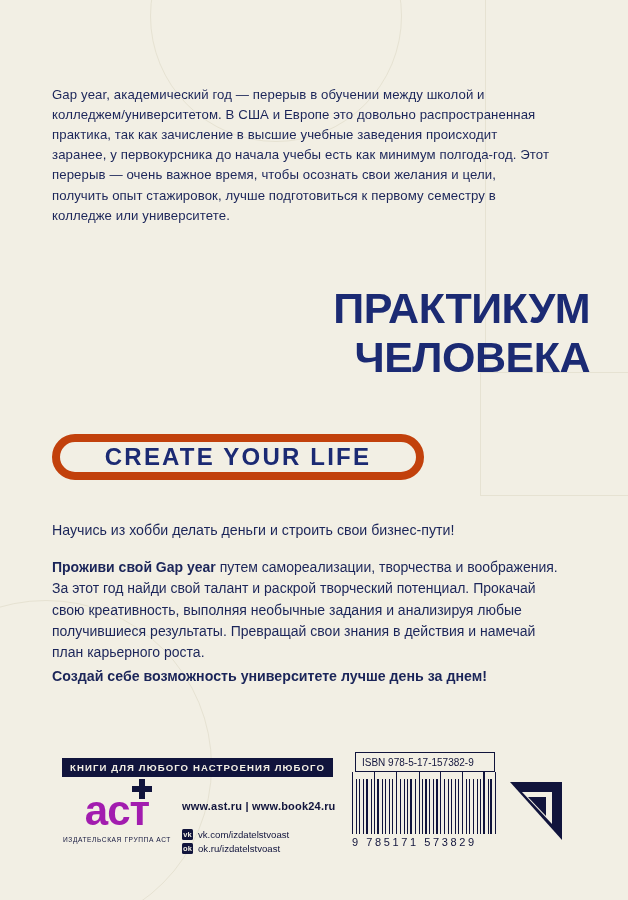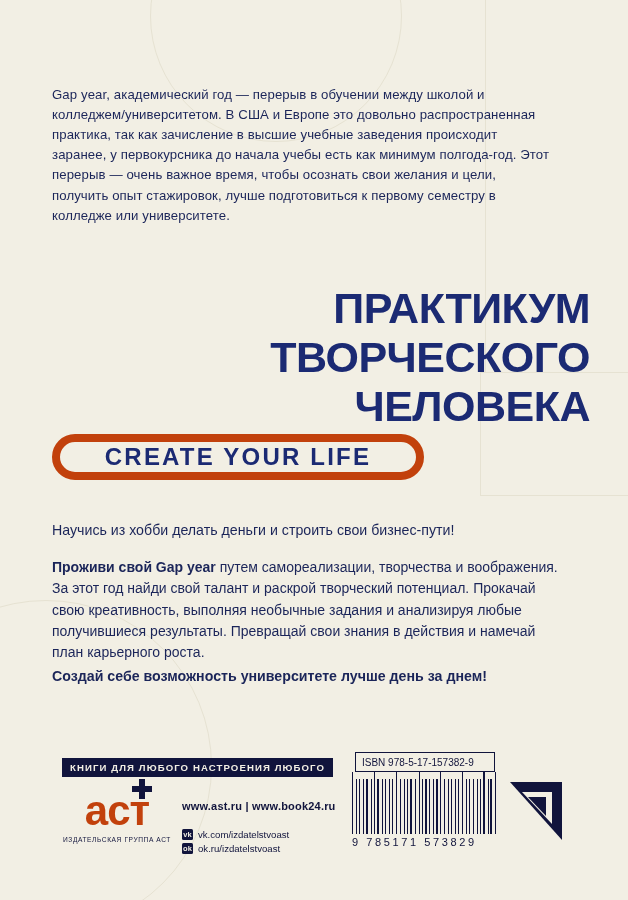--- a/index.html
+++ b/index.html
@@ -161,21 +161,21 @@
   .ast-logo {
     position: absolute;
     left: 62px;
     top: 790px;
     width: 110px;
     text-align: center;
   }
   .ast-mark {
     font-size: 42px;
     font-weight: bold;
-    color: #c2410c;
+    color: #a21caf;
     line-height: 1;
     letter-spacing: -1px;
     position: relative;
     display: inline-block;
   }
   .ast-cross {
     position: absolute;
     right: -3px;
     top: -11px;
     width: 20px;
@@ -286,21 +286,20 @@
   <div class="wm wm-circle-bottom"></div>
   <div class="wm wm-rect-right"></div>
   <div class="wm wm-vline"></div>
 
   <div class="content">
 
     <p class="intro">Gap year, академический год — перерыв в обучении между школой и колледжем/университетом. В США и Европе это довольно распространенная практика, так как зачисление в высшие учебные заведения происходит заранее, у первокурсника до начала учебы есть как минимум полгода-год. Этот перерыв — очень важное время, чтобы осознать свои желания и цели, получить опыт стажировок, лучше подготовиться к первому семестру в колледже или университете.</p>
 
     <div class="title-block">
       <div class="title-line">ПРАКТИКУМ</div>
-      <div class="title-line">ТВОРЧЕСКОГО</div>
       <div class="title-line">ЧЕЛОВЕКА</div>
     </div>
 
     <div class="badge">
       <span class="badge-text">CREATE YOUR LIFE</span>
     </div>
 
     <p class="tagline">Научись из хобби делать деньги и строить свои бизнес-пути!</p>
 
     <p class="body-par"><b>Проживи свой Gap year</b><span> путем самореализации, творчества и воображения. За этот год найди свой талант и раскрой творческий потенциал. Прокачай свою креативность, выполняя необычные задания и анализируя любые получившиеся результаты. Превращай свои знания в действия и намечай план карьерного роста.</span></p>

